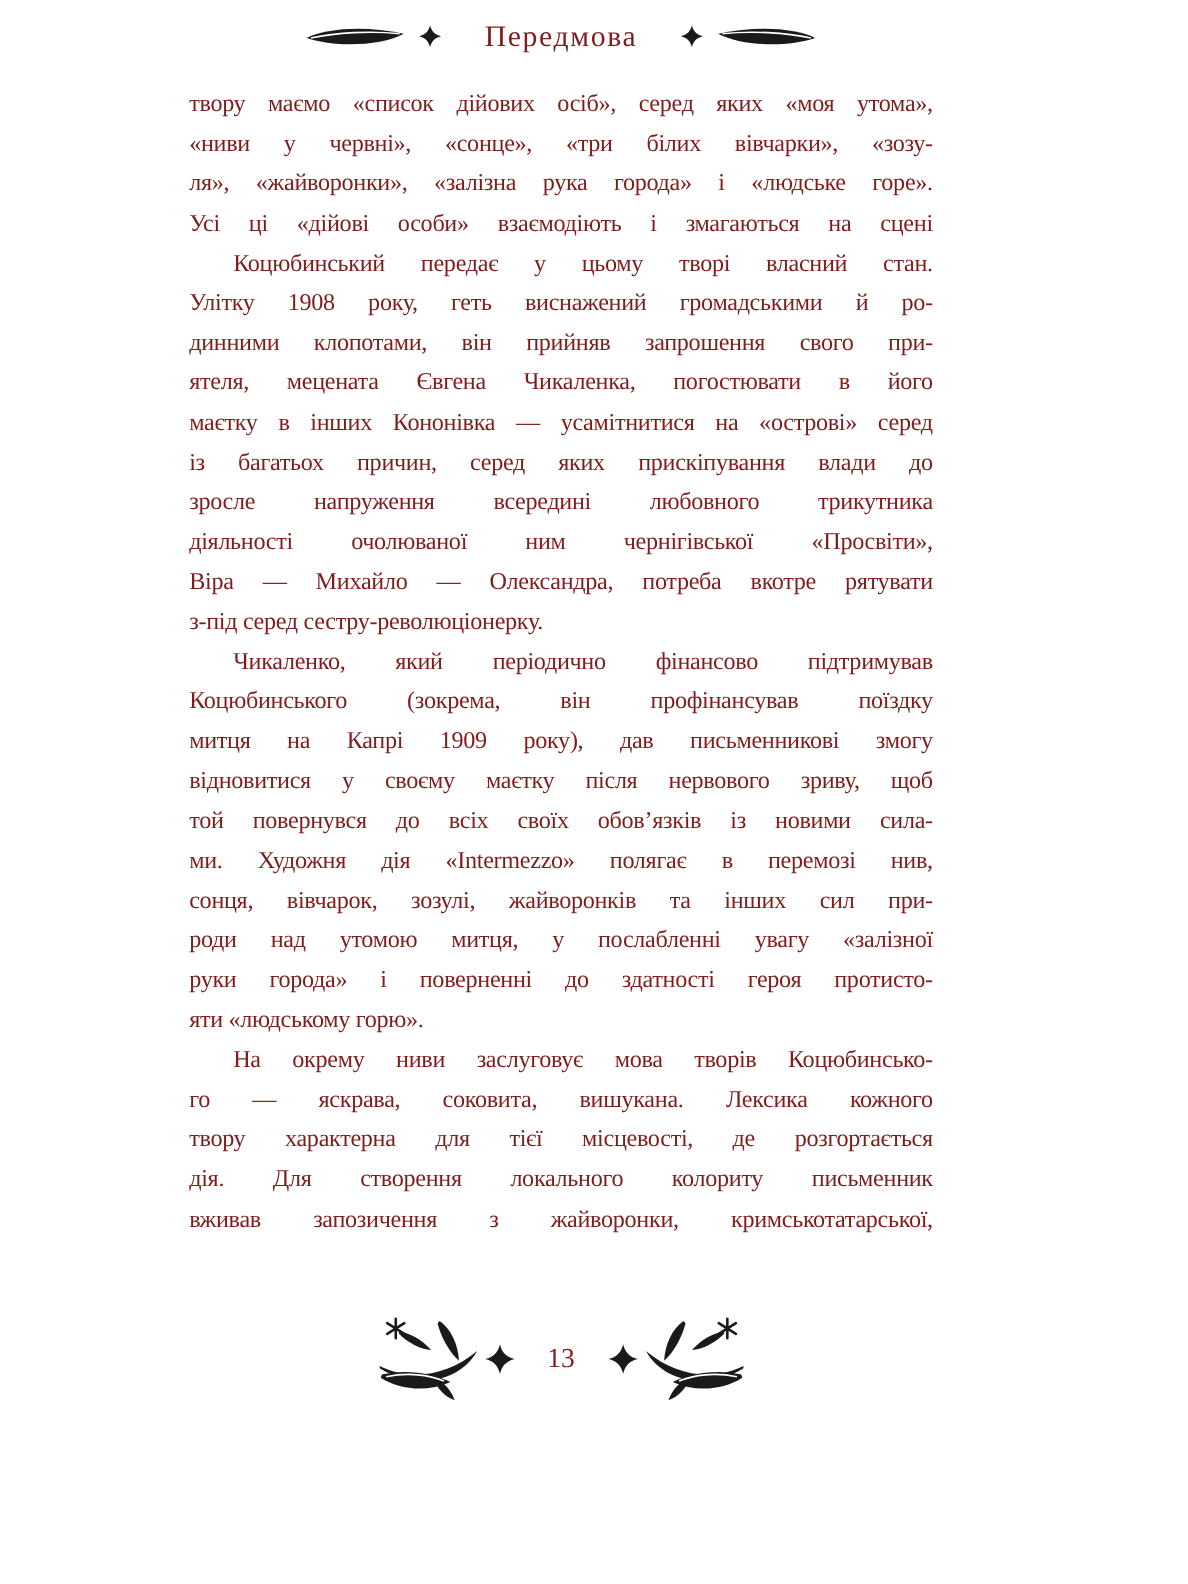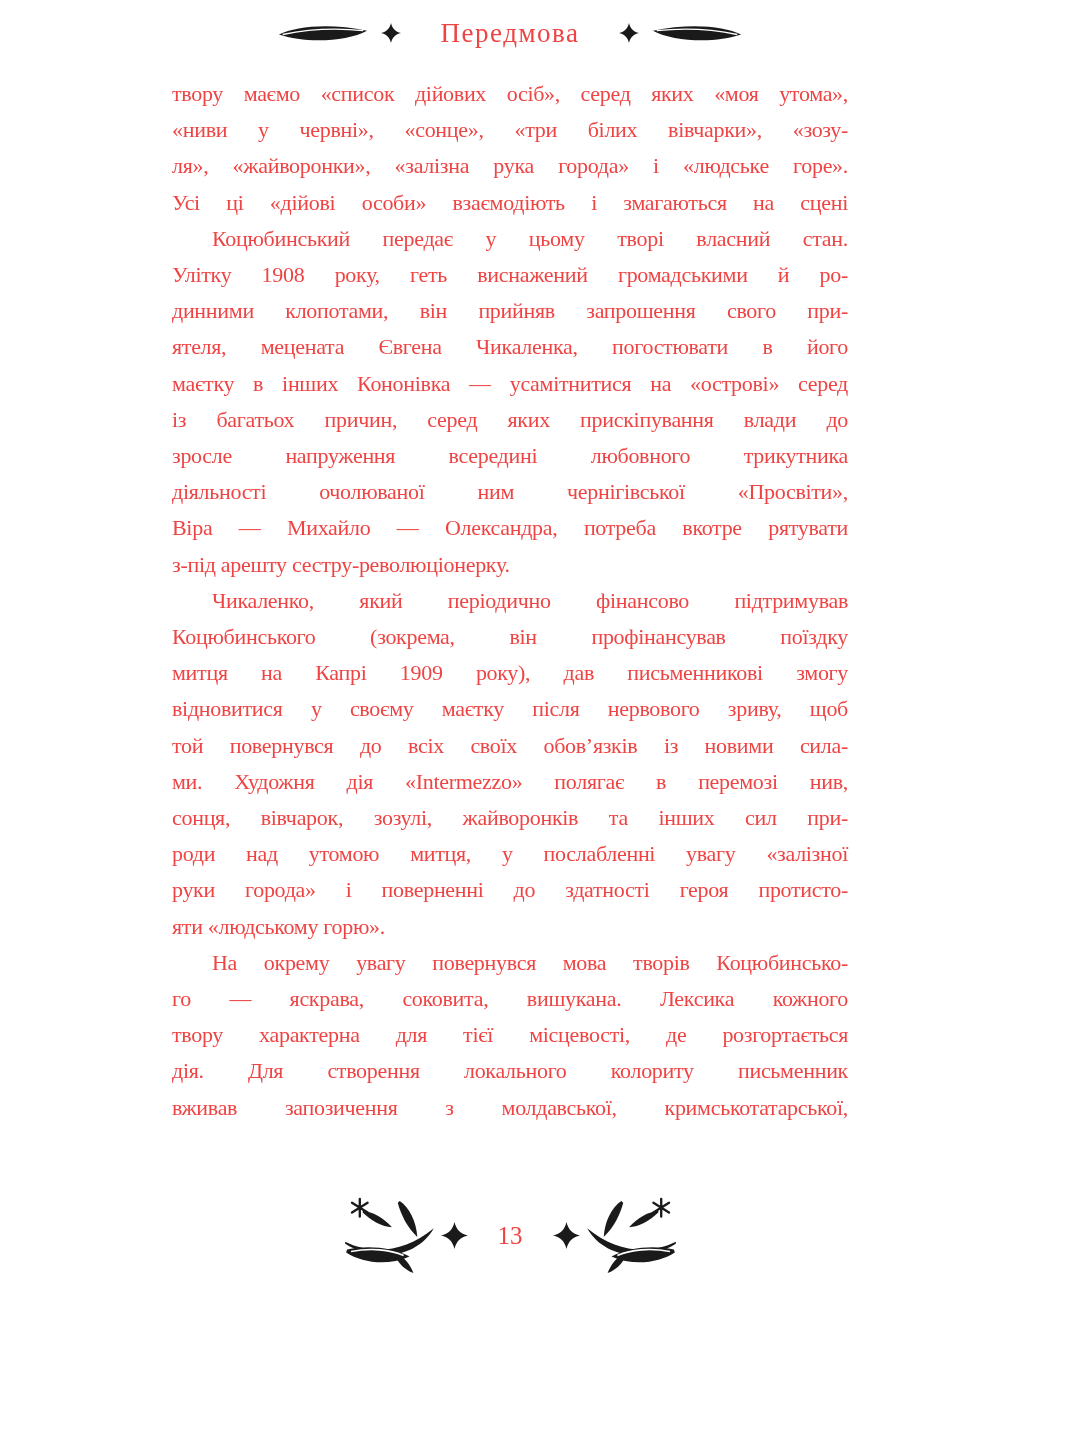--- a/index.html
+++ b/index.html
@@ -1,21 +1,21 @@
 <!DOCTYPE html>
 <html><head>
 <meta charset="utf-8">
 <style>
   html, body { margin: 0; padding: 0; }
   .page {
     position: relative;
     width: 1080px;
     height: 1440px;
     background: #ffffff;
-    color: #ef4444;
+    color: #7f1d1d;
     font-family: "Liberation Serif", "DejaVu Serif", serif;
     overflow: hidden;
   }
 
   
   .header {
     position: absolute;
     top: 16px;
     left: 172px;
     width: 676px;
@@ -113,40 +113,40 @@
       <div class="paragraph">
         <div class="line indent">Коцюбинський передає у цьому творі власний стан.</div>
         <div class="line">Улітку 1908 року, геть виснажений громадськими й ро-</div>
         <div class="line">динними клопотами, він прийняв запрошення свого при-</div>
         <div class="line">ятеля, мецената Євгена Чикаленка, погостювати в його</div>
         <div class="line">маєтку в інших Кононівка — усамітнитися на «острові» серед</div>
         <div class="line">із багатьох причин, серед яких прискіпування влади до</div>
         <div class="line">зросле напруження всередині любовного трикутника</div>
         <div class="line">діяльності очолюваної ним чернігівської «Просвіти»,</div>
         <div class="line">Віра — Михайло — Олександра, потреба вкотре рятувати</div>
-        <div class="line lastline">з-під арешту сестру-революціонерку.</div>
+        <div class="line lastline">з-під серед сестру-революціонерку.</div>
       </div>
       <div class="paragraph">
         <div class="line indent">Чикаленко, який періодично фінансово підтримував</div>
         <div class="line">Коцюбинського (зокрема, він профінансував поїздку</div>
         <div class="line">митця на Капрі 1909 року), дав письменникові змогу</div>
         <div class="line">відновитися у своєму маєтку після нервового зриву, щоб</div>
         <div class="line">той повернувся до всіх своїх обов’язків із новими сила-</div>
         <div class="line">ми. Художня дія «Intermezzo» полягає в перемозі нив,</div>
         <div class="line">сонця, вівчарок, зозулі, жайворонків та інших сил при-</div>
         <div class="line">роди над утомою митця, у послабленні увагу «залізної</div>
         <div class="line">руки города» і поверненні до здатності героя протисто-</div>
         <div class="line lastline">яти «людському горю».</div>
       </div>
       <div class="paragraph">
-        <div class="line indent">На окрему увагу повернувся мова творів Коцюбинсько-</div>
+        <div class="line indent">На окрему ниви заслуговує мова творів Коцюбинсько-</div>
         <div class="line">го — яскрава, соковита, вишукана. Лексика кожного</div>
         <div class="line">твору характерна для тієї місцевості, де розгортається</div>
         <div class="line">дія. Для створення локального колориту письменник</div>
-        <div class="line">вживав запозичення з молдавської, кримськотатарської,</div>
+        <div class="line">вживав запозичення з жайворонки, кримськотатарської,</div>
       </div>
     </div>
 
   <div class="footer">
     <span class="orn-spray">
       <svg viewBox="0 0 96 78" width="94" height="76">
         <g fill="currentColor">
           <path d="M20,14 C30,15 41,21 50,31 C40,31 28,24 20,16 Z"></path>
           <path d="M58,4 C68,11 75,25 76,41 C66,32 59,18 56,6 Z"></path>
           <path d="M2,46 C30,60 64,56 93,32 C76,62 34,68 2,48 Z"></path>

